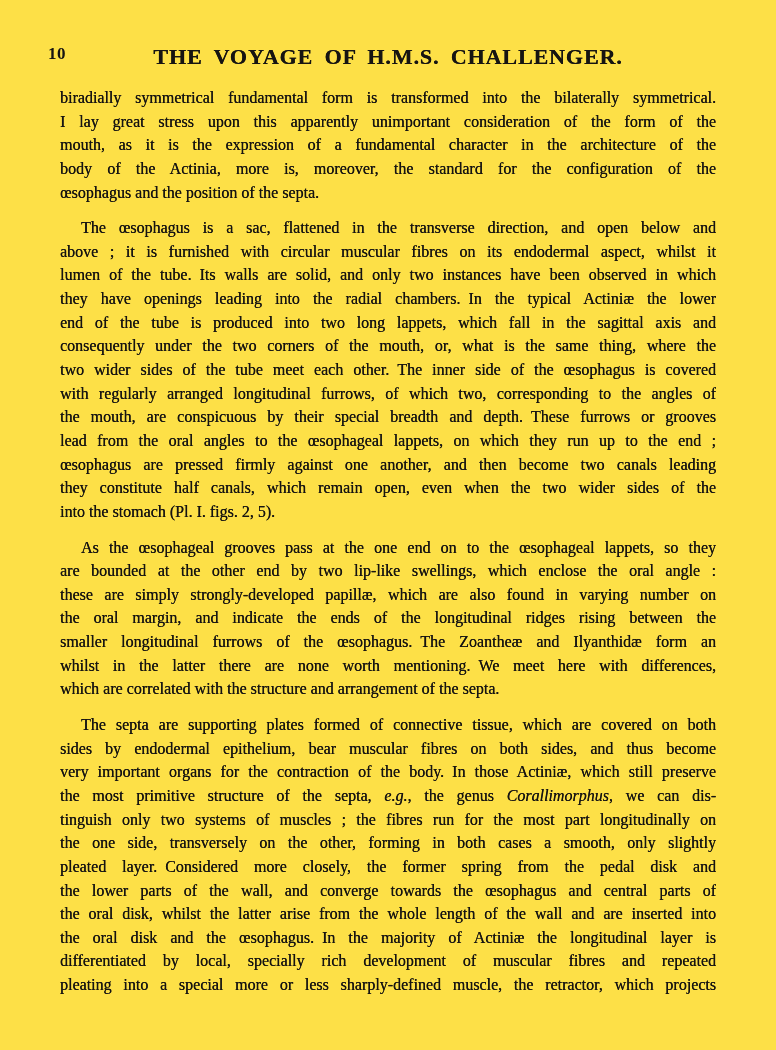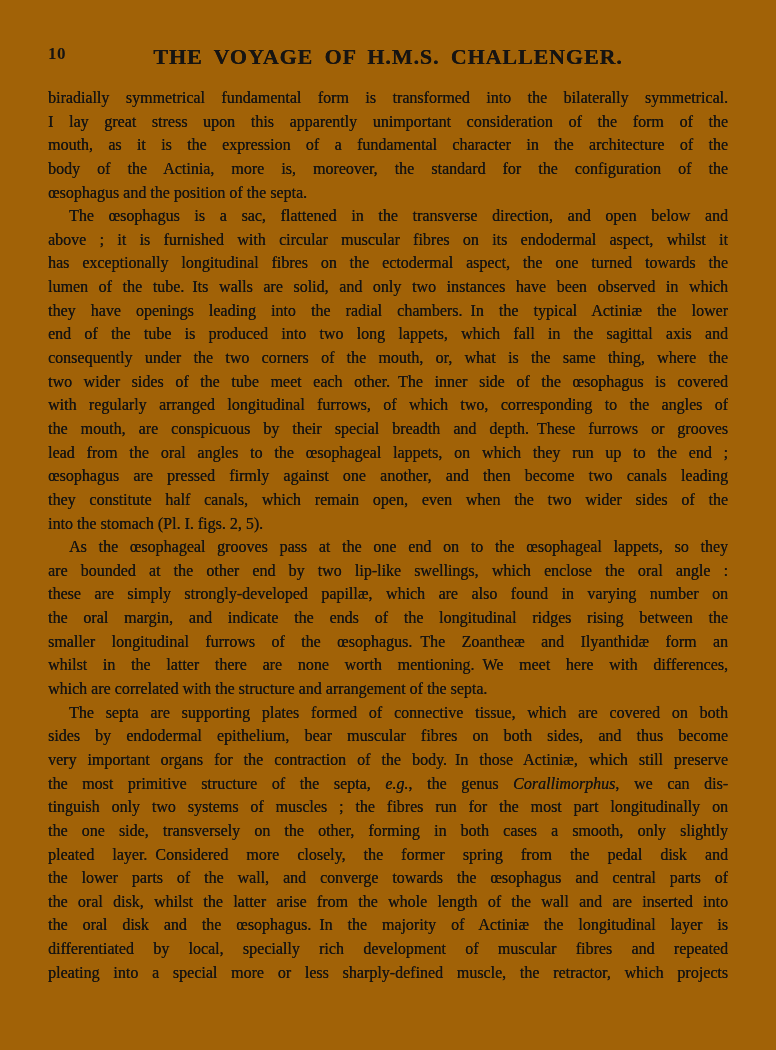--- a/index.html
+++ b/index.html
@@ -4,21 +4,21 @@
 <style>
   html, body {
     margin: 0;
     padding: 0;
     background: #ffffff;
   }
   .page {
     position: relative;
     width: 776px;
     height: 1050px;
-    background: #a16207;
+    background: #fde047;
     font-family: "Liberation Serif", serif;
     color: #161412;
     overflow: hidden;
     box-sizing: border-box;
   }
   .content {
     position: absolute;
     left: 48px;
     top: 44px;
     width: 680px;
@@ -44,21 +44,21 @@
     
     text-shadow: 0.25px 0 0 currentColor;
   }
   .text-body {
     margin-top: 21px;
     font-size: 16px;
     line-height: 23.65px;
     text-shadow: 0.2px 0 0 currentColor; 
   }
   .paragraph {
-    margin: 0;
+    margin: 12px;
   }
   .line {
     height: 23.65px;
     overflow: hidden;
     text-align: justify;
     text-align-last: justify;
     white-space: normal;
   }
   .line.indent {
     text-indent: 21px;
@@ -84,21 +84,20 @@
     <div class="paragraph">
           <div class="line">biradially symmetrical fundamental form is transformed into the bilaterally symmetrical.</div>
           <div class="line">I lay great stress upon this apparently unimportant consideration of the form of the</div>
           <div class="line">mouth, as it is the expression of a fundamental character in the architecture of the</div>
           <div class="line">body of the Actinia, more is, moreover, the standard for the configuration of the</div>
           <div class="line para-end">œsophagus and the position of the septa.</div>
         </div>
         <div class="paragraph">
           <div class="line indent">The œsophagus is a sac, flattened in the transverse direction, and open below and</div>
           <div class="line">above ; it is furnished with circular muscular fibres on its endodermal aspect, whilst it</div>
-          <div class="line">has exceptionally longitudinal fibres on the ectodermal aspect, the one turned towards the</div>
           <div class="line">lumen of the tube. Its walls are solid, and only two instances have been observed in which</div>
           <div class="line">they have openings leading into the radial chambers. In the typical Actiniæ the lower</div>
           <div class="line">end of the tube is produced into two long lappets, which fall in the sagittal axis and</div>
           <div class="line">consequently under the two corners of the mouth, or, what is the same thing, where the</div>
           <div class="line">two wider sides of the tube meet each other. The inner side of the œsophagus is covered</div>
           <div class="line">with regularly arranged longitudinal furrows, of which two, corresponding to the angles of</div>
           <div class="line">the mouth, are conspicuous by their special breadth and depth. These furrows or grooves</div>
           <div class="line">lead from the oral angles to the œsophageal lappets, on which they run up to the end ;</div>
           <div class="line">œsophagus are pressed firmly against one another, and then become two canals leading</div>
           <div class="line">they constitute half canals, which remain open, even when the two wider sides of the</div>

